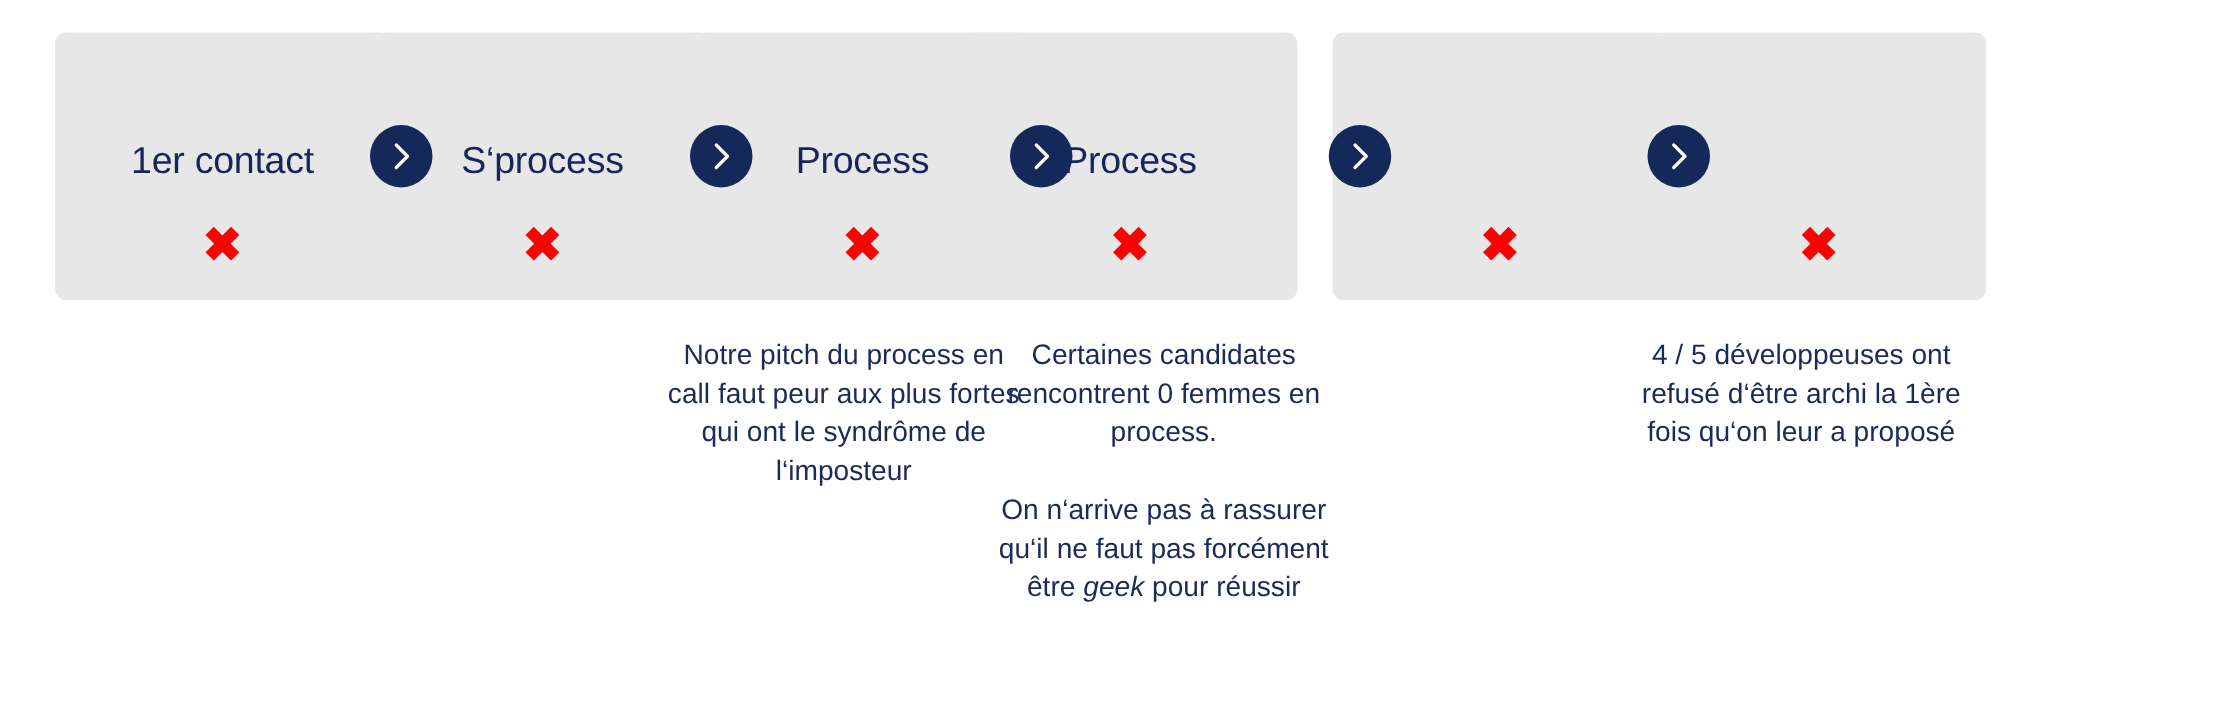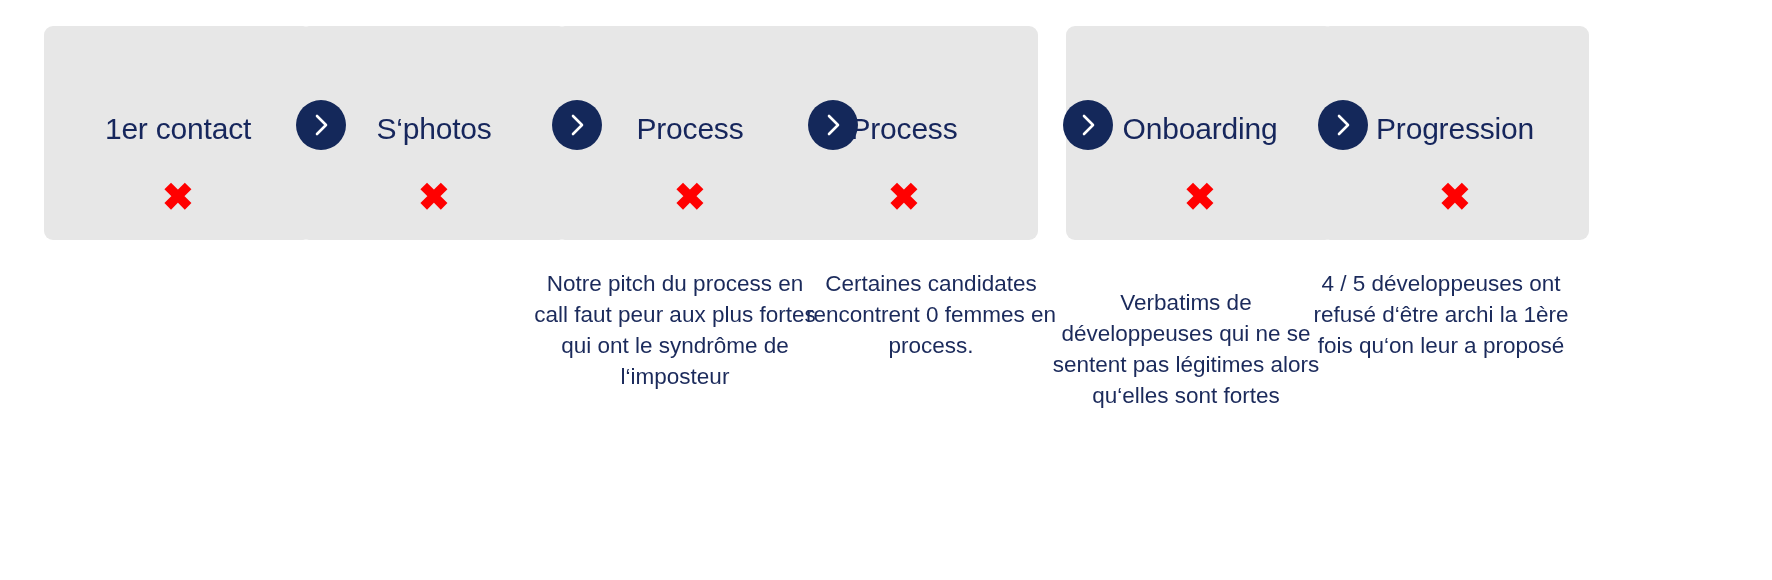--- a/index.html
+++ b/index.html
@@ -97,54 +97,50 @@
 
 <div id="board">
     <div class="stage-col" style="left: 36px;">
       <div class="stage-card">
         <div class="stage-title">1er contact</div>
         <div class="stage-mark">✖</div>
       </div>
     </div>
     <div class="stage-col" style="left: 292px;">
       <div class="stage-card">
-        <div class="stage-title">S‘photos</div>
+        <div class="stage-title">S‘process</div>
         <div class="stage-mark">✖</div>
       </div>
     </div>
     <div class="stage-col" style="left: 548px;">
       <div class="stage-card">
         <div class="stage-title">Process</div>
         <div class="stage-mark">✖</div>
       </div>
     </div>
     <div class="caption" style="left: 533px; top: 268px;">
       <p><span>Notre pitch du process en call faut peur aux plus fortes qui ont le syndrôme de l‘imposteur</span></p>
     </div>
     <div class="stage-col" style="left: 762px;">
       <div class="stage-card">
         <div class="stage-title">Process</div>
         <div class="stage-mark">✖</div>
       </div>
     </div>
     <div class="caption" style="left: 789px; top: 268px;">
       <p><span>Certaines candidates rencontrent 0 femmes en process.</span></p>
+      <p><span>On n‘arrive pas à rassurer qu‘il ne faut pas forcément être </span><span class="it">geek</span><span> pour réussir</span></p>
     </div>
     <div class="stage-col" style="left: 1058px;">
       <div class="stage-card">
-        <div class="stage-title">Onboarding</div>
         <div class="stage-mark">✖</div>
       </div>
     </div>
-    <div class="caption" style="left: 1044px; top: 287px;">
-      <p><span>Verbatims de développeuses qui ne se sentent pas légitimes alors qu‘elles sont fortes</span></p>
-    </div>
     <div class="stage-col" style="left: 1313px;">
       <div class="stage-card">
-        <div class="stage-title">Progression</div>
         <div class="stage-mark">✖</div>
       </div>
     </div>
     <div class="caption" style="left: 1299px; top: 268px;">
       <p><span>4 / 5 développeuses ont refusé d‘être archi la 1ère fois qu‘on leur a proposé</span></p>
     </div>
     <div class="arrow-node" style="left: 296px;">
       <svg width="20" height="24" viewBox="0 0 20 24">
         <path d="M5 3 L14 12 L5 21" fill="none" stroke="#ffffff" stroke-width="2.6" stroke-linecap="round" stroke-linejoin="round"></path>
       </svg>

